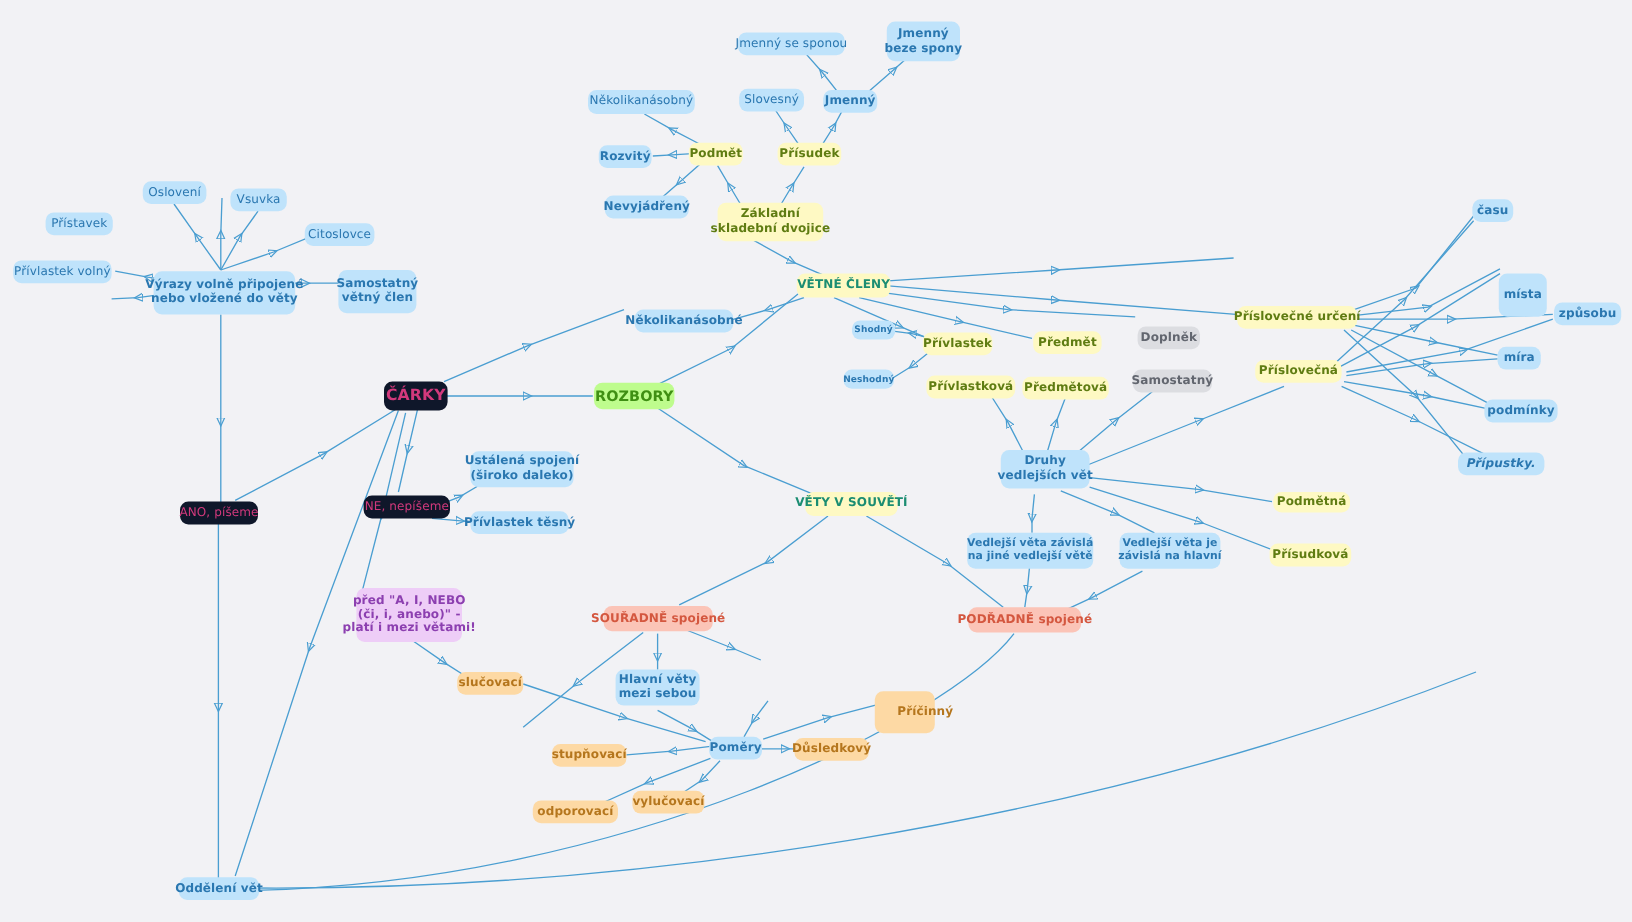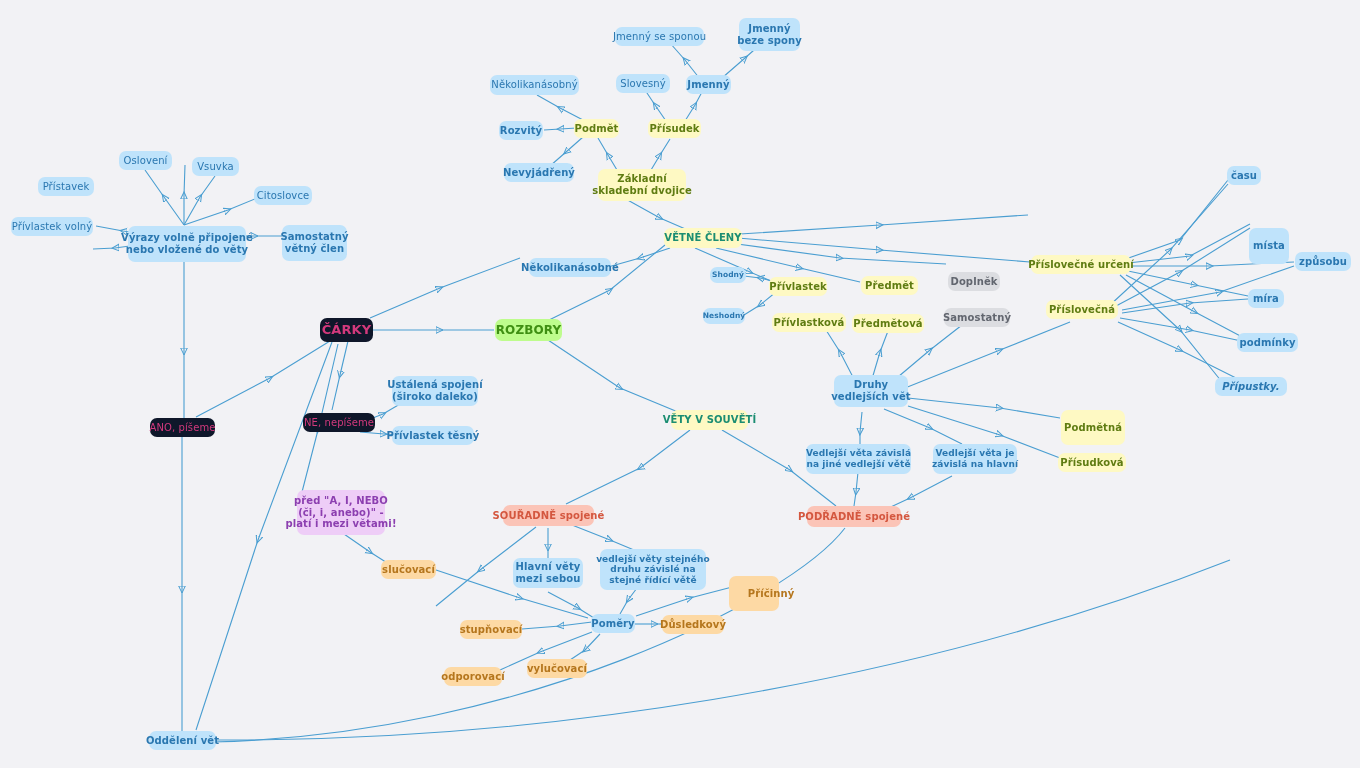--- a/index.html
+++ b/index.html
@@ -254,48 +254,45 @@
 
   <div class="node c-blue fs-10 semi" style="left:1237px; top:333px; width:61px; height:19px;">podmínky</div>
 
   <div class="node c-blue fs-10 semi" style="left:1215px; top:377px; width:72px; height:19px;font-style:italic;">Přípustky.</div>
 
   <div class="node c-mint fs-10 bold" style="left:671px; top:410px; width:77px; height:20px;">VĚTY V SOUVĚTÍ</div>
 
   <div class="node c-blue fs-10 semi" style="left:834px; top:375px; width:74px; height:32px;">Druhy
 vedlejších vět</div>
 
-  <div class="node c-green fs-10 semi" style="left:1061px; top:410px; width:64px; height:35px;">Podmětná</div>
+  <div class="node c-green fs-10 semi" style="left:1061px; top:410px; width:64px; height:17px;">Podmětná</div>
 
   <div class="node c-green fs-10 semi" style="left:1058px; top:453px; width:68px; height:19px;">Přísudková</div>
 
   <div class="node c-blue fs-9 semi" style="left:806px; top:444px; width:105px; height:30px;">Vedlejší věta závislá
 na jiné vedlejší větě</div>
 
   <div class="node c-blue fs-9 semi" style="left:933px; top:444px; width:84px; height:30px;">Vedlejší věta je
 závislá na hlavní</div>
 
   <div class="node c-salmon fs-10 semi" style="left:807px; top:506px; width:94px; height:21px;">PODŘADNĚ spojené</div>
 
   <div class="node c-salmon fs-10 semi" style="left:503px; top:505px; width:91px; height:21px;">SOUŘADNĚ spojené</div>
 
   <div class="node c-blue fs-10 semi" style="left:513px; top:558px; width:70px; height:30px;">Hlavní věty
 mezi sebou</div>
 
-  <div class="node c-blue fs-9 semi" style="left:600px; top:549px; width:106px; height:41px;">vedlejší věty stejného
-druhu závislé na
-stejné řídící větě</div>
 
   <div class="node c-blue fs-10 semi" style="left:591px; top:614px; width:44px; height:19px;">Poměry</div>
 
   <div class="node c-orange fs-10 semi" style="left:381px; top:560px; width:55px; height:19px;">slučovací</div>
 
   <div class="node c-orange fs-10 semi" style="left:460px; top:620px; width:62px; height:19px;">stupňovací</div>
 
-  <div class="node c-orange fs-10 semi" style="left:444px; top:667px; width:58px; height:19px;">odporovací</div>
+  <div class="node c-orange fs-10 semi" style="left:444px; top:667px; width:71px; height:19px;">odporovací</div>
 
   <div class="node c-orange fs-10 semi" style="left:527px; top:659px; width:60px; height:19px;">vylučovací</div>
 
   <div class="node c-orange fs-10 semi" style="left:729px; top:576px; width:46px; height:35px;padding-left:42px;">Příčinný</div>
 
   <div class="node c-orange fs-10 semi" style="left:662px; top:615px; width:62px; height:19px;">Důsledkový</div>
 
 </div>
 
 </body></html>

